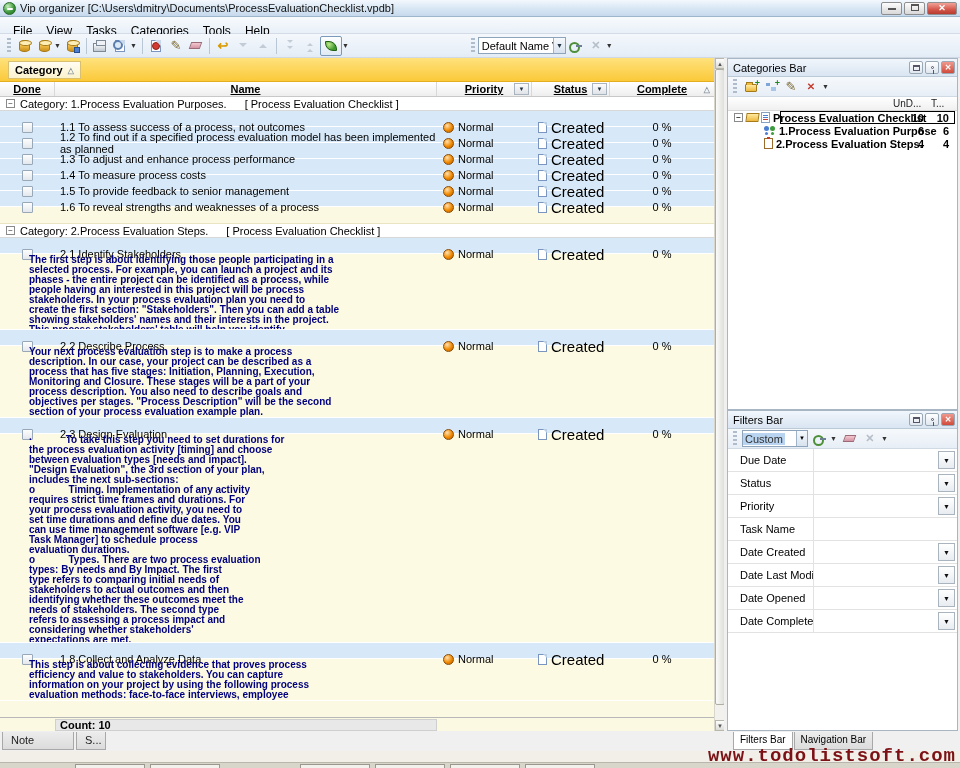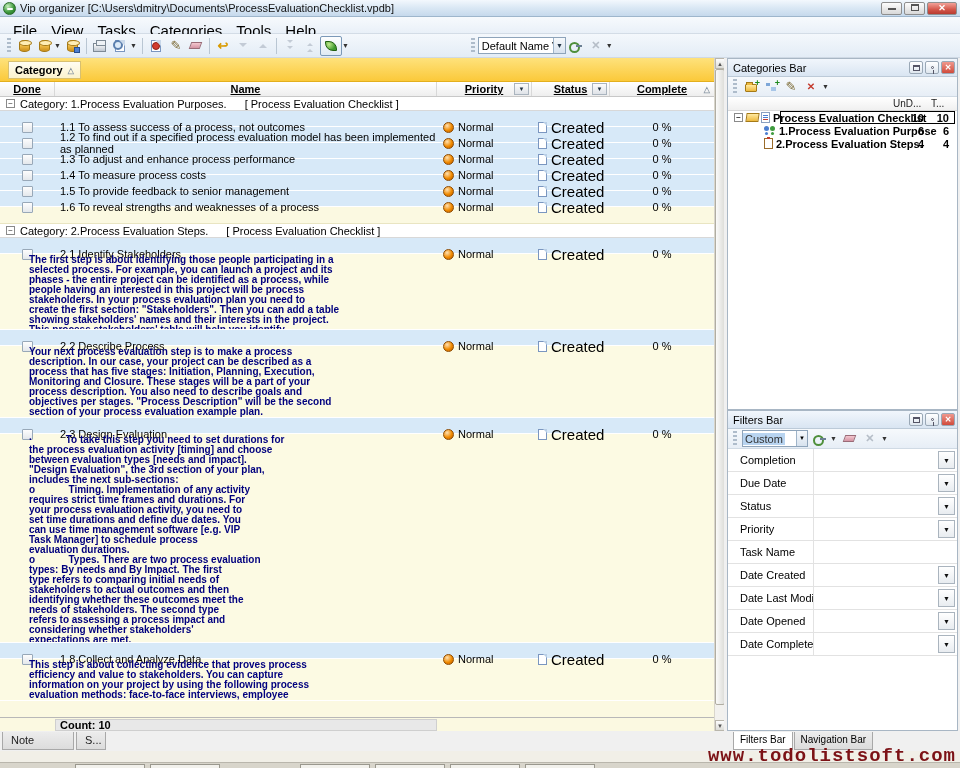--- a/index.html
+++ b/index.html
@@ -19,21 +19,21 @@
   .wbtn { width:21px; height:13px; border:1px solid #8e8e8e; border-radius:2px;
     background:linear-gradient(#fdfdfd,#d8d8d8); font-size:9px; line-height:11px; text-align:center; color:#444; }
   .wbtn.close { width:30px; background:linear-gradient(#f2a198,#d3564a 60%,#b83b30); color:#fff; font-weight:bold; }
   .minbar { display:inline-block; width:8px; height:2px; background:#555; margin-bottom:1px; }
   .maxbox { display:inline-block; width:8px; height:7px; border:1px solid #555; border-top-width:2px; }
 
   
   #menubar { position:absolute; left:0; top:17px; width:960px; height:17px;
     background:linear-gradient(#f7fafd,#e9f0f8); border-bottom:1px solid #d3dce6;
     display:flex; align-items:center; padding-left:6px; gap:0; }
-  .menu-item { padding:1px 7px; font-size:15px;margin-top:11px; }
+  .menu-item { padding:1px 7px; font-size:12px;margin-top:11px; }
 
   
   #toolbar { position:absolute; left:0; top:34px; width:960px; height:24px;
     background:linear-gradient(#f4f8fc,#e3ecf6); border-bottom:1px solid #cfd9e4;
     display:flex; align-items:center; padding-left:4px; }
   .grip { width:4px; height:16px; margin:0 3px; background:repeating-linear-gradient(#aebccb 0 2px, transparent 2px 4px); }
   .tbtn { width:20px; height:20px; display:flex; align-items:center; justify-content:center; position:relative; }
   .tsep { width:1px; height:16px; background:#b9c6d3; margin:0 3px; }
   .drop { font-size:7px; color:#333; margin:0 2px 0 0; }
   .cyl { width:11px; height:12px; border-radius:5px/3px; background:linear-gradient(#ffe9a0,#e8b23c 60%,#c98f1d); border:1px solid #a57a18; position:relative;}
@@ -614,25 +614,20 @@
       <span class="mini-ico">
           <span class="eraser"></span>
         </span>
       <span class="mini-ico">
           <span class="xgray">✕</span>
         </span>
       <span class="drop">▼</span>
     </div>
     <div>
       <div class="frow">
-        <span class="flabel">Completion</span>
-          <span class="fval"></span>
-        <span class="fdrop">▼</span>
-      </div>
-      <div class="frow">
         <span class="flabel">Due Date</span>
           <span class="fval"></span>
         <span class="fdrop">▼</span>
       </div>
       <div class="frow">
         <span class="flabel">Status</span>
           <span class="fval"></span>
         <span class="fdrop">▼</span>
       </div>
       <div class="frow">

